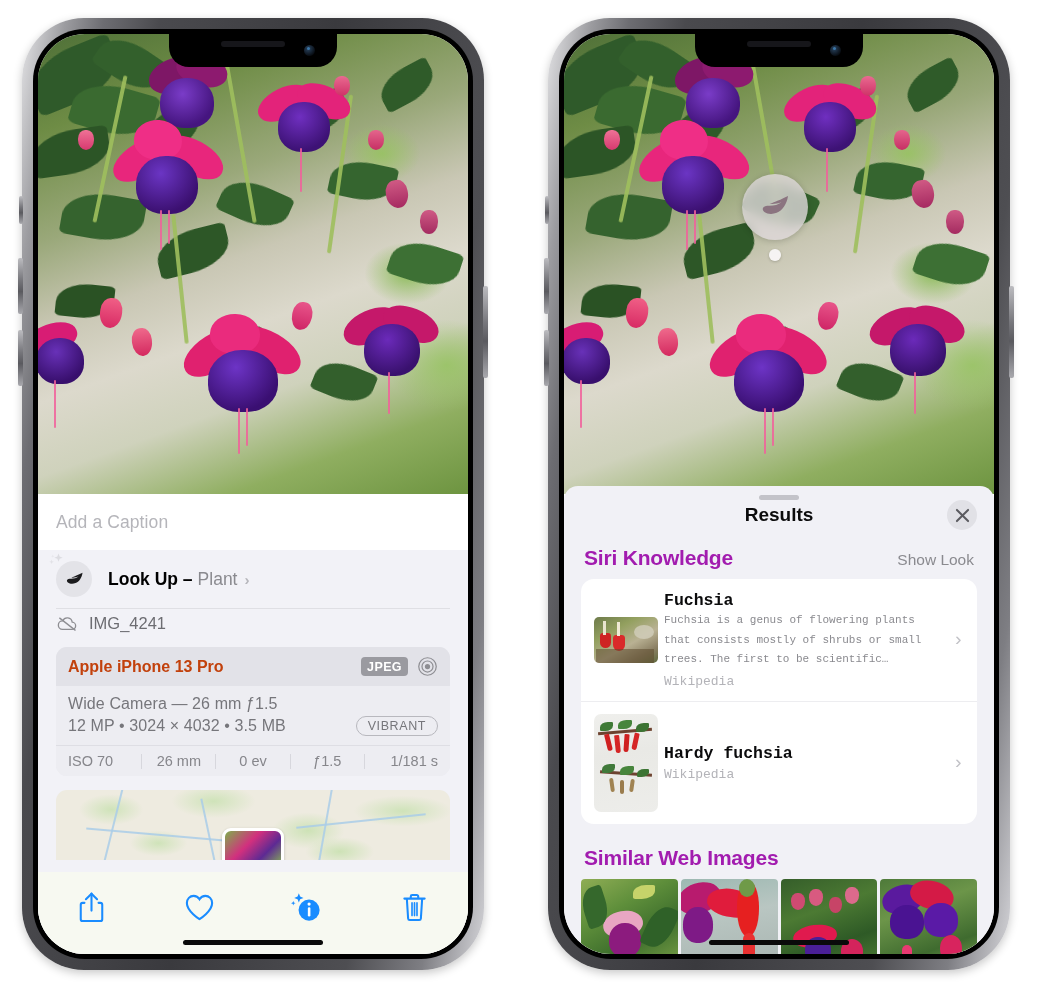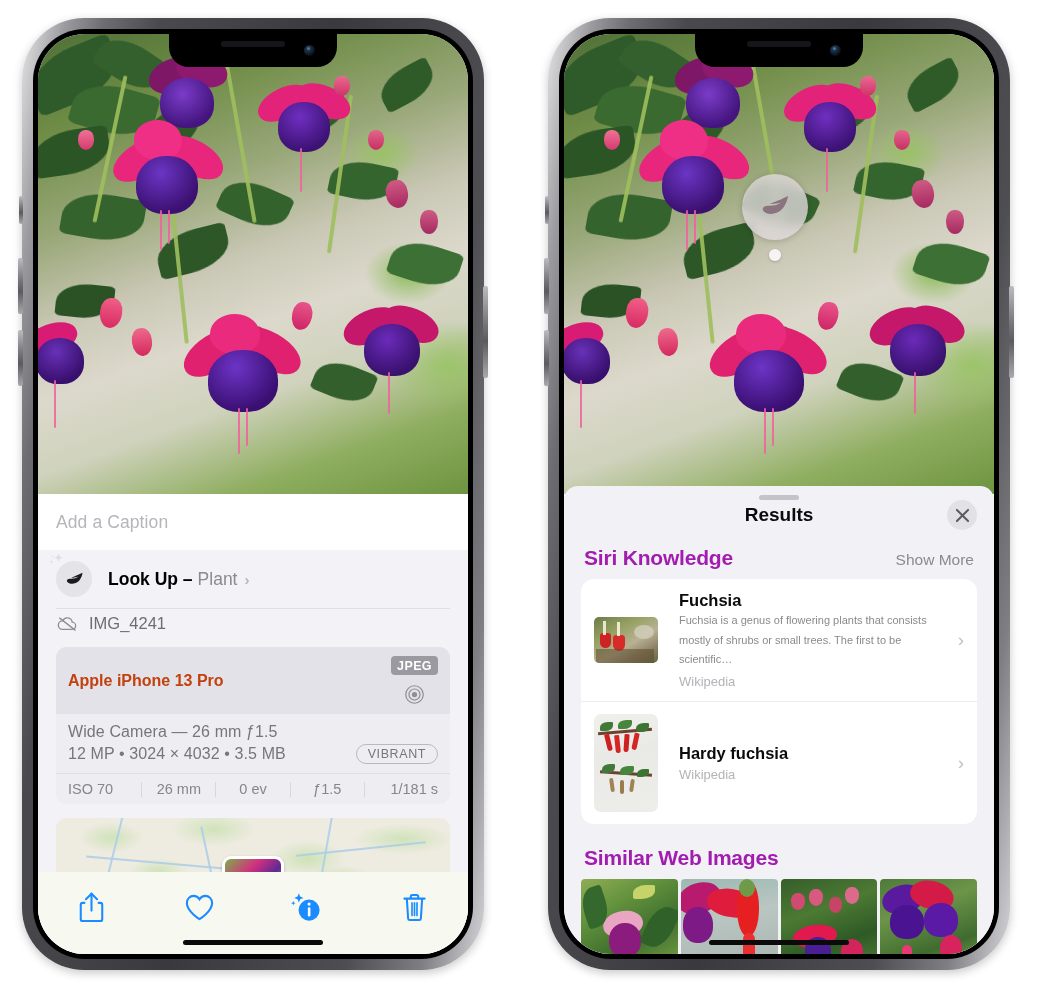--- a/index.html
+++ b/index.html
@@ -74,21 +74,21 @@
 
   .date-row{padding:14px 18px 0 18px;display:flex;align-items:flex-start;justify-content:space-between;}
   .date-text{font-size:17px;font-weight:700;color:#0b0b0c;letter-spacing:.1px;}
   .adjust{font-size:17px;color:#1a8cff;}
   .file-row{display:flex;align-items:center;gap:10px;padding:5px 18px 0 18px;}
   .file-name{font-size:16.5px;color:#6d6d72;}
 
   .camcard{margin:14px 18px 0 18px;border-radius:11px;overflow:hidden;background:#eaeaef;}
   .camhead{display:flex;align-items:center;justify-content:space-between;padding:9px 12px 9px 12px;background:#e2e2e8;}
   .camtitle{font-size:16px;font-weight:700;color:#c2410c;}
-  .camhead-right{display:flex;align-items:center;gap:9px;flex-direction:column;}
+  .camhead-right{display:flex;align-items:center;gap:9px;}
   .badge-jpeg{background:#9a9aa0;color:#fff;font-size:12.5px;font-weight:700;letter-spacing:.4px;border-radius:4px;padding:2.5px 6px;}
   .raw-ic{width:21px;height:21px;}
   .cambody{padding:9px 12px 9px 12px;background:#ededf2;}
   .camline{font-size:16px;color:#76767b;letter-spacing:.1px;}
   .camline2{display:flex;align-items:center;justify-content:space-between;margin-top:3px;}
   .badge-vib{border:1px solid #b8b8be;color:#76767b;font-size:12.5px;letter-spacing:.6px;border-radius:10px;padding:2px 11px;}
   .camfoot{display:flex;align-items:center;background:#ededf2;border-top:1px solid #dedee4;padding:7px 12px;}
   .camfoot .cell{flex:1;text-align:center;font-size:14.5px;color:#86868b;}
   .camfoot .cell:first-child{text-align:left;}
   .camfoot .cell:last-child{text-align:right;}
@@ -115,21 +115,21 @@
   .grabber{position:absolute;left:50%;transform:translateX(-50%);top:9px;width:40px;height:5px;border-radius:3px;background:#c3c3c9;}
   .res-head{position:relative;height:58px;display:flex;align-items:center;justify-content:center;}
   .res-title{font-size:19px;font-weight:700;color:#0b0b0c;}
   .closebtn{position:absolute;right:17px;top:14px;width:30px;height:30px;border-radius:50%;background:#e1e1e6;display:flex;align-items:center;justify-content:center;}
 
   .sec-head{display:flex;align-items:baseline;justify-content:space-between;padding:2px 20px 9px 20px;}
   .sec-title{font-size:21px;font-weight:700;color:#a21caf;letter-spacing:-.2px;}
   .showmore{font-size:15.5px;color:#8a8a8f;}
 
   .card{margin:0 17px;background:#fff;border-radius:13px;overflow:hidden;}
-  .krow{display:flex;align-items:center;padding:12px 13px;gap:21px;position:relative;}
+  .krow{display:flex;align-items:center;padding:12px 13px;gap:6px;position:relative;font-family:Liberation Mono, monospace;}
   .krow + .krow{border-top:1px solid #ededf0;}
   .kthumb{flex:0 0 auto;border-radius:5px;overflow:hidden;position:relative;}
   .kt1{width:64px;height:46px;background:linear-gradient(150deg,#6d7a4a 0%,#93a05f 30%,#b9b193 58%,#8b7f63 80%,#5f6a3e 100%);}
   .kt2{width:64px;height:98px;border-radius:7px;background:linear-gradient(170deg,#efefec 0%,#e9e9e5 40%,#ededea 100%);}
   .ktxt{flex:1;min-width:0;}
   .ktitle{font-size:16.5px;font-weight:700;color:#0b0b0c;margin-bottom:1px;}
   .kdesc{font-size:11px;line-height:19.5px;color:#8a8a8f;}
   .ksrc{font-size:13px;color:#b3b3b8;margin-top:4px;}
   .kchev{flex:0 0 auto;color:#c2c2c7;font-size:19px;font-weight:500;padding-left:4px;}
 
@@ -451,21 +451,21 @@
             <span class="res-title">Results</span>
             <div class="closebtn">
               <svg width="15" height="15" viewBox="0 0 14 14">
                 <path d="M1.8 1.8 L12.2 12.2 M12.2 1.8 L1.8 12.2" stroke="#5b5b60" stroke-width="1.9" stroke-linecap="round"></path>
               </svg>
             </div>
           </div>
 
           <div class="sec-head">
             <span class="sec-title">Siri Knowledge</span>
-            <span class="showmore">Show More</span>
+            <span class="showmore">Show Look</span>
           </div>
 
           <div class="card">
 
             <div class="krow">
               <div class="kthumb kt1">
                 <div style="position:absolute;left:6px;top:16px;width:11px;height:15px;border-radius:4px 4px 7px 7px;background:#cf2323;"></div>
                 <div style="position:absolute;left:19px;top:18px;width:12px;height:16px;border-radius:4px 4px 7px 7px;background:#d92a2a;"></div>
                 <div style="position:absolute;left:9px;top:4px;width:3px;height:14px;background:#e9e4cf;"></div>
                 <div style="position:absolute;left:23px;top:5px;width:3px;height:14px;background:#efe9d4;"></div>

